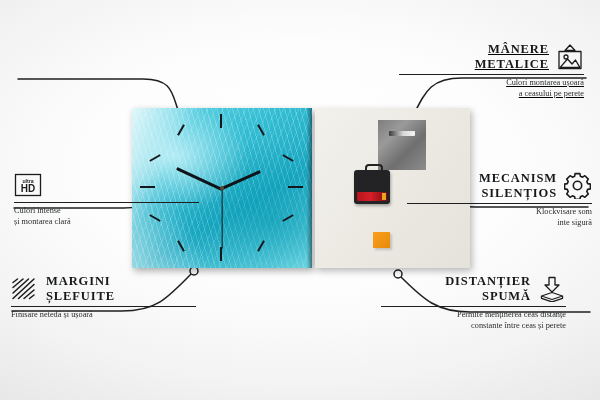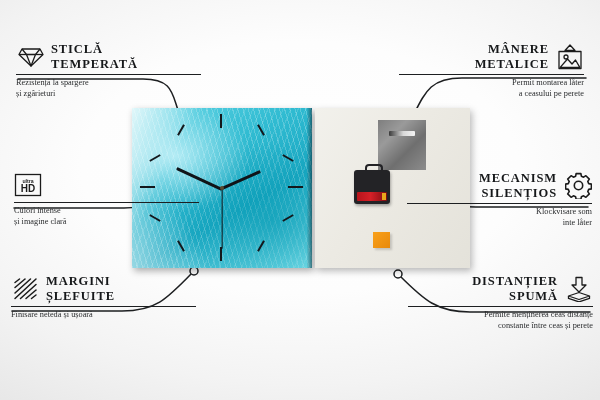--- a/index.html
+++ b/index.html
@@ -152,21 +152,21 @@
     margin-bottom: 3px;
   }
   .callout.right .c-head { flex-direction: row-reverse; }
 
   .c-icon {
     flex: 0 0 auto;
     width: 28px;
     height: 28px;
     display: flex;
     align-items: center;
-    justify-content: flex-end;
+    justify-content: flex-start;
     color: #1b1b1b;
   }
   .c-icon svg { display: block; }
 
   .c-title {
     font-family: "Liberation Serif", serif;
     font-weight: bold;
     font-size: 12.5px;
     letter-spacing: .9px;
     line-height: 1.16;
@@ -236,53 +236,34 @@
     </div>
     <div id="mechanism">
       <div id="mechanism-hook"></div>
       <div id="battery">
         <div id="battery-tip"></div>
       </div>
     </div>
     <div id="foam-spacer"></div>
   </div>
 
-  <div class="callout left" style="left:16px; top:42px;">
-    <div class="c-head">
-      <span class="c-icon">
-        <svg width="26" height="22" viewBox="0 0 26 22">
-          <g fill="none" stroke="#1b1b1b" stroke-width="1.3" stroke-linejoin="round">
-            <path d="M4,3 L22,3 L25,8.5 L13,20 L1,8.5 Z"></path>
-            <path d="M1,8.5 L25,8.5"></path>
-            <path d="M4,3 L8.5,8.5 L13,20 L17.5,8.5 L22,3"></path>
-            <path d="M8.5,8.5 L17.5,8.5"></path>
-          </g>
-        </svg>
-      </span>
-      <span class="c-title">STICLĂ
-TEMPERATĂ</span>
-    </div>
-    <div class="c-rule"></div>
-    <div class="c-desc">Rezistență la spargere
-și zgârieturi</div>
-  </div>
 
   <div class="callout left" style="left:14px; top:171px;">
     <div class="c-head">
       <span class="c-icon">
         <svg width="28" height="24" viewBox="0 0 28 24">
           <rect x="1.5" y="1.5" width="25" height="21" fill="none" stroke="#1b1b1b" stroke-width="1.3"></rect>
           <text x="14" y="9.6" font-family="Liberation Sans, sans-serif" font-size="5.2" font-weight="bold" text-anchor="middle" fill="#1b1b1b">ultra</text>
           <text x="14" y="19.4" font-family="Liberation Sans, sans-serif" font-size="10" font-weight="bold" text-anchor="middle" fill="#1b1b1b">HD</text>
         </svg>
       </span>
     </div>
     <div class="c-rule"></div>
     <div class="c-desc">Culori intense
-și imagine clară</div>
+și montarea clară</div>
   </div>
 
   <div class="callout left" style="left:11px; top:274px;">
     <div class="c-head">
       <span class="c-icon">
         <svg width="26" height="24" viewBox="0 0 26 24">
           <g stroke="#1b1b1b" stroke-width="1.5" stroke-linecap="round">
             <line x1="2" y1="21.5" x2="23" y2="2"></line>
             <line x1="2" y1="16" x2="17.5" y2="2"></line>
             <line x1="2" y1="10.5" x2="12" y2="2"></line>
@@ -293,59 +274,59 @@
           </g>
         </svg>
       </span>
       <span class="c-title">MARGINI
 ȘLEFUITE</span>
     </div>
     <div class="c-rule"></div>
     <div class="c-desc">Finisare netedă și ușoară</div>
   </div>
 
-  <div class="callout right" style="left:399px; top:42px;">
+  <div class="callout right" style="left:399px; top:42px;text-decoration:underline;">
     <div class="c-head">
       <span class="c-icon">
         <svg width="28" height="26" viewBox="0 0 28 26">
           <g fill="none" stroke="#1b1b1b" stroke-width="1.3" stroke-linejoin="round">
             <path d="M14,1 L19,6.5 L9,6.5 Z"></path>
             <rect x="3" y="7.5" width="22" height="17"></rect>
             <circle cx="10" cy="13" r="2"></circle>
             <path d="M4.2,23.4 L11.5,15 L16,20 L19.5,16 L23.8,23.4 Z"></path>
           </g>
         </svg>
       </span>
       <span class="c-title">MÂNERE
 METALICE</span>
     </div>
     <div class="c-rule"></div>
-    <div class="c-desc">Permit montarea låter
+    <div class="c-desc">Culori montarea ușoară
 a ceasului pe perete</div>
   </div>
 
   <div class="callout right" style="left:407px; top:171px;">
     <div class="c-head">
       <span class="c-icon">
         <svg width="27" height="27" viewBox="0 0 27 27">
           <g fill="none" stroke="#1b1b1b" stroke-width="1.6" stroke-linejoin="round">
             <path d="M11.1,1.6 h4.8 l0.5,2.7 2.2,0.9 2.3,-1.5 3.4,3.4 -1.5,2.3 0.9,2.2 2.7,0.5 v4.8 l-2.7,0.5 -0.9,2.2 1.5,2.3 -3.4,3.4 -2.3,-1.5 -2.2,0.9 -0.5,2.7 h-4.8 l-0.5,-2.7 -2.2,-0.9 -2.3,1.5 -3.4,-3.4 1.5,-2.3 -0.9,-2.2 -2.7,-0.5 v-4.8 l2.7,-0.5 0.9,-2.2 -1.5,-2.3 3.4,-3.4 2.3,1.5 2.2,-0.9 Z"></path>
             <circle cx="13.5" cy="13.5" r="4.2"></circle>
           </g>
         </svg>
       </span>
       <span class="c-title">MECANISM
 SILENȚIOS</span>
     </div>
     <div class="c-rule"></div>
     <div class="c-desc">Klockvisare som
-inte låter</div>
-  </div>
-
-  <div class="callout right" style="left:408px; top:274px;">
+inte sigură</div>
+  </div>
+
+  <div class="callout right" style="left:381px; top:274px;">
     <div class="c-head">
       <span class="c-icon">
         <svg width="28" height="26" viewBox="0 0 28 26">
           <g fill="none" stroke="#1b1b1b" stroke-width="1.3" stroke-linejoin="round">
             <path d="M11,1.5 h6 v7.5 h4 l-7,7 -7,-7 h4 Z"></path>
             <path d="M14,16.5 L24.5,20 L14,23.5 L3.5,20 Z"></path>
             <path d="M3.5,20 v2.4 L14,25.9 L24.5,22.4 V20"></path>
           </g>
         </svg>
       </span>

